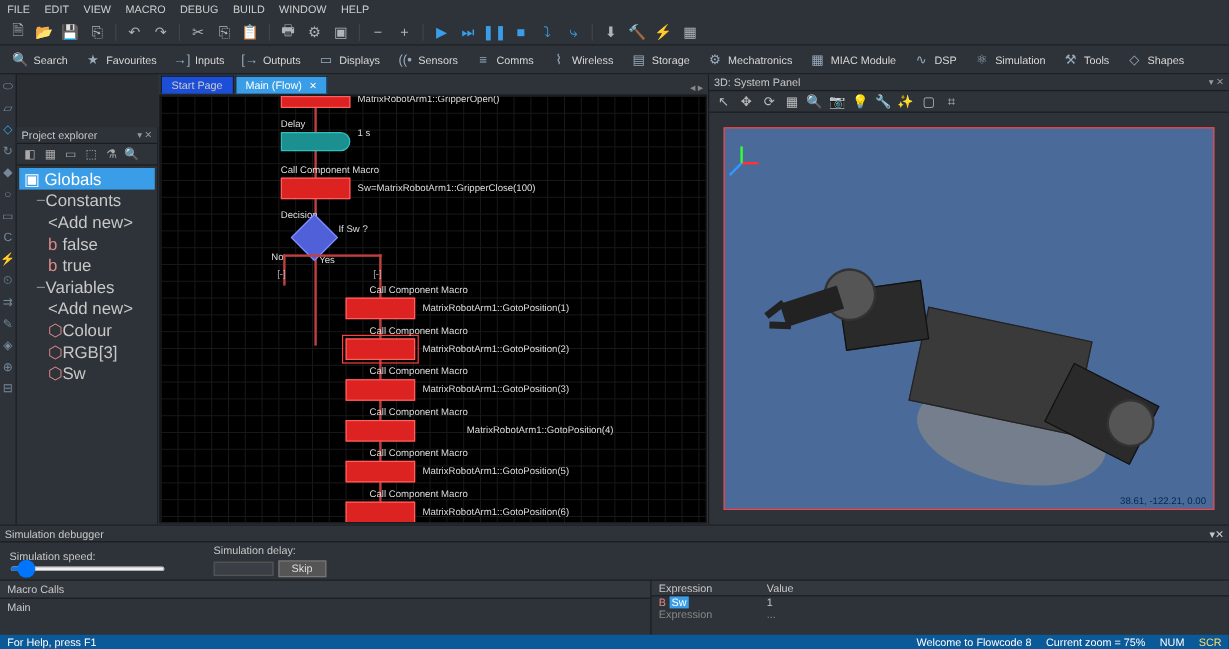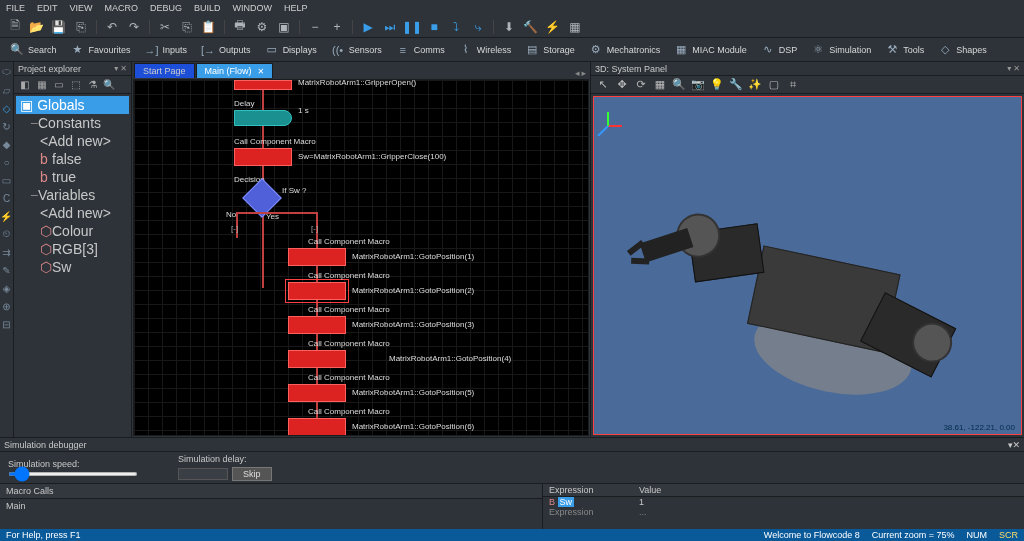--- a/index.html
+++ b/index.html
@@ -22,21 +22,21 @@
 
 
 .main { display: flex; height: calc(541px - 16px - 22px - 24px - 92px - 12px); }
 
 
 .gutter { width: 14px; background: #2d3339; display: flex; flex-direction: column; align-items: center; padding-top: 4px; gap: 6px; border-right: 1px solid #1a1d20; }
 .gutter .gicon { width: 12px; height: 12px; color: #789; font-size: 10px; display: flex; align-items: center; justify-content: center; cursor: pointer; }
 .gutter .gicon.active { color: #3a9de8; }
 
 
-.explorer { width: 118px; background: #2d3339; border-right: 1px solid #1a1d20; display: flex; flex-direction: column; }
+.explorer { width: 118px; background: #2d3339; border-right: 1px solid #1a1d20; display: flex; flex-direction: column; margin-top: 44px; }
 .panel-header { background: #2d3339; height: 14px; display: flex; align-items: center; justify-content: space-between; padding: 0 4px; font-size: 9px; border-bottom: 1px solid #1a1d20; }
 .panel-header .hbtns { display: flex; gap: 2px; font-size: 8px; color: #999; }
 .explorer-toolbar { height: 18px; display: flex; align-items: center; gap: 3px; padding: 0 4px; border-bottom: 1px solid #1a1d20; }
 .explorer-toolbar .ebtn { width: 14px; height: 14px; color: #aaa; font-size: 10px; display: flex; align-items: center; justify-content: center; cursor: pointer; }
 .tree { flex: 1; padding: 2px; font-size: 14px; color: #c8c8c8; overflow: hidden; }
 .tree .node { padding: 1px 0 1px 4px; white-space: nowrap; cursor: pointer; }
 .tree .node.sel { background: #3a9de8; color: #fff; }
 .tree .indent1 { padding-left: 14px; }
 .tree .indent2 { padding-left: 24px; }
 .tree .twisty { display: inline-block; width: 8px; color: #888; }
@@ -57,21 +57,21 @@
 .flow .flabel { position: absolute; font-size: 8px; color: #ddd; white-space: nowrap; }
 .flow .dbox { position: absolute; width: 58px; height: 16px; background: #1a9090; border: 1px solid #30c0c0; border-radius: 0 8px 8px 0; }
 .flow .diamond { position: absolute; width: 28px; height: 28px; background: #5060d8; border: 1px solid #8090ff; transform: rotate(45deg); }
 .flow .collapse { position: absolute; font-size: 8px; color: #aaa; }
 .flow .sel { outline: 1px solid #ff4040; outline-offset: 2px; }
 
 
 .panel3d { width: 434px; background: #2d3339; display: flex; flex-direction: column; border-left: 1px solid #1a1d20; }
 .p3toolbar { height: 18px; display: flex; align-items: center; gap: 3px; padding: 0 4px; border-bottom: 1px solid #1a1d20; }
 .p3toolbar .pbtn { width: 16px; height: 16px; color: #bbb; font-size: 11px; display: flex; align-items: center; justify-content: center; cursor: pointer; }
-.viewport { flex: 1; background: #4a6a9a; position: relative; margin: 2px; border: 1px solid #ff4040; overflow: hidden; padding-left: 44px; }
+.viewport { flex: 1; background: #4a6a9a; position: relative; margin: 12px; border: 1px solid #ff4040; overflow: hidden; padding-left: 44px; }
 .viewport .axis { position: absolute; left: 6px; top: 6px; width: 30px; height: 30px; }
 .viewport .axis .ax { position: absolute; left: 8px; top: 22px; width: 14px; height: 2px; transform-origin: left center; }
 .viewport .coords { position: absolute; right: 6px; bottom: 2px; font-size: 8px; color: #002a4a; }
 
 .robot { position: absolute; left: 30px; top: 90px; width: 380px; height: 220px; transform: rotate(12deg); }
 .robot .base { position: absolute; left: 140px; top: 120px; width: 160px; height: 80px; background: #888; border-radius: 50%; opacity: 0.7; }
 .robot .body { position: absolute; left: 130px; top: 70px; width: 140px; height: 80px; background: #3a3a3a; border: 1px solid #222; }
 .robot .servo1 { position: absolute; left: 60px; top: 60px; width: 70px; height: 50px; background: #2a2a2a; border: 1px solid #111; transform: rotate(-20deg); }
 .robot .servo2 { position: absolute; left: 250px; top: 100px; width: 80px; height: 55px; background: #2a2a2a; border: 1px solid #111; transform: rotate(15deg); }
 .robot .link { position: absolute; left: 120px; top: 100px; width: 160px; height: 10px; background: #c8c8c8; transform: rotate(10deg); }

